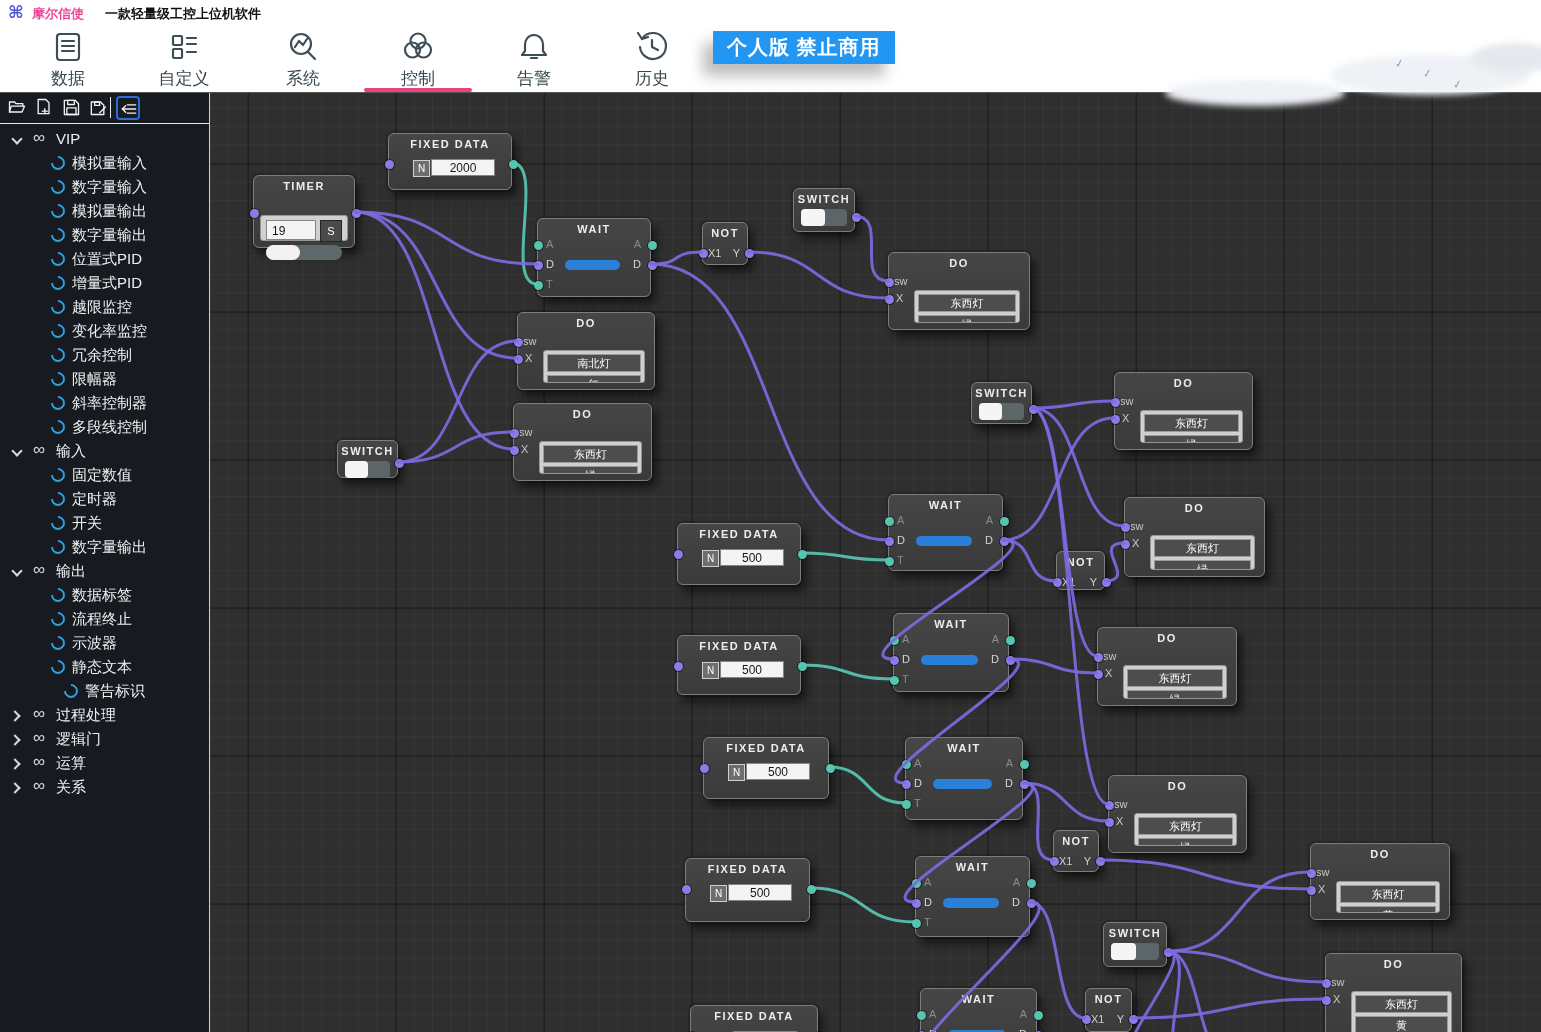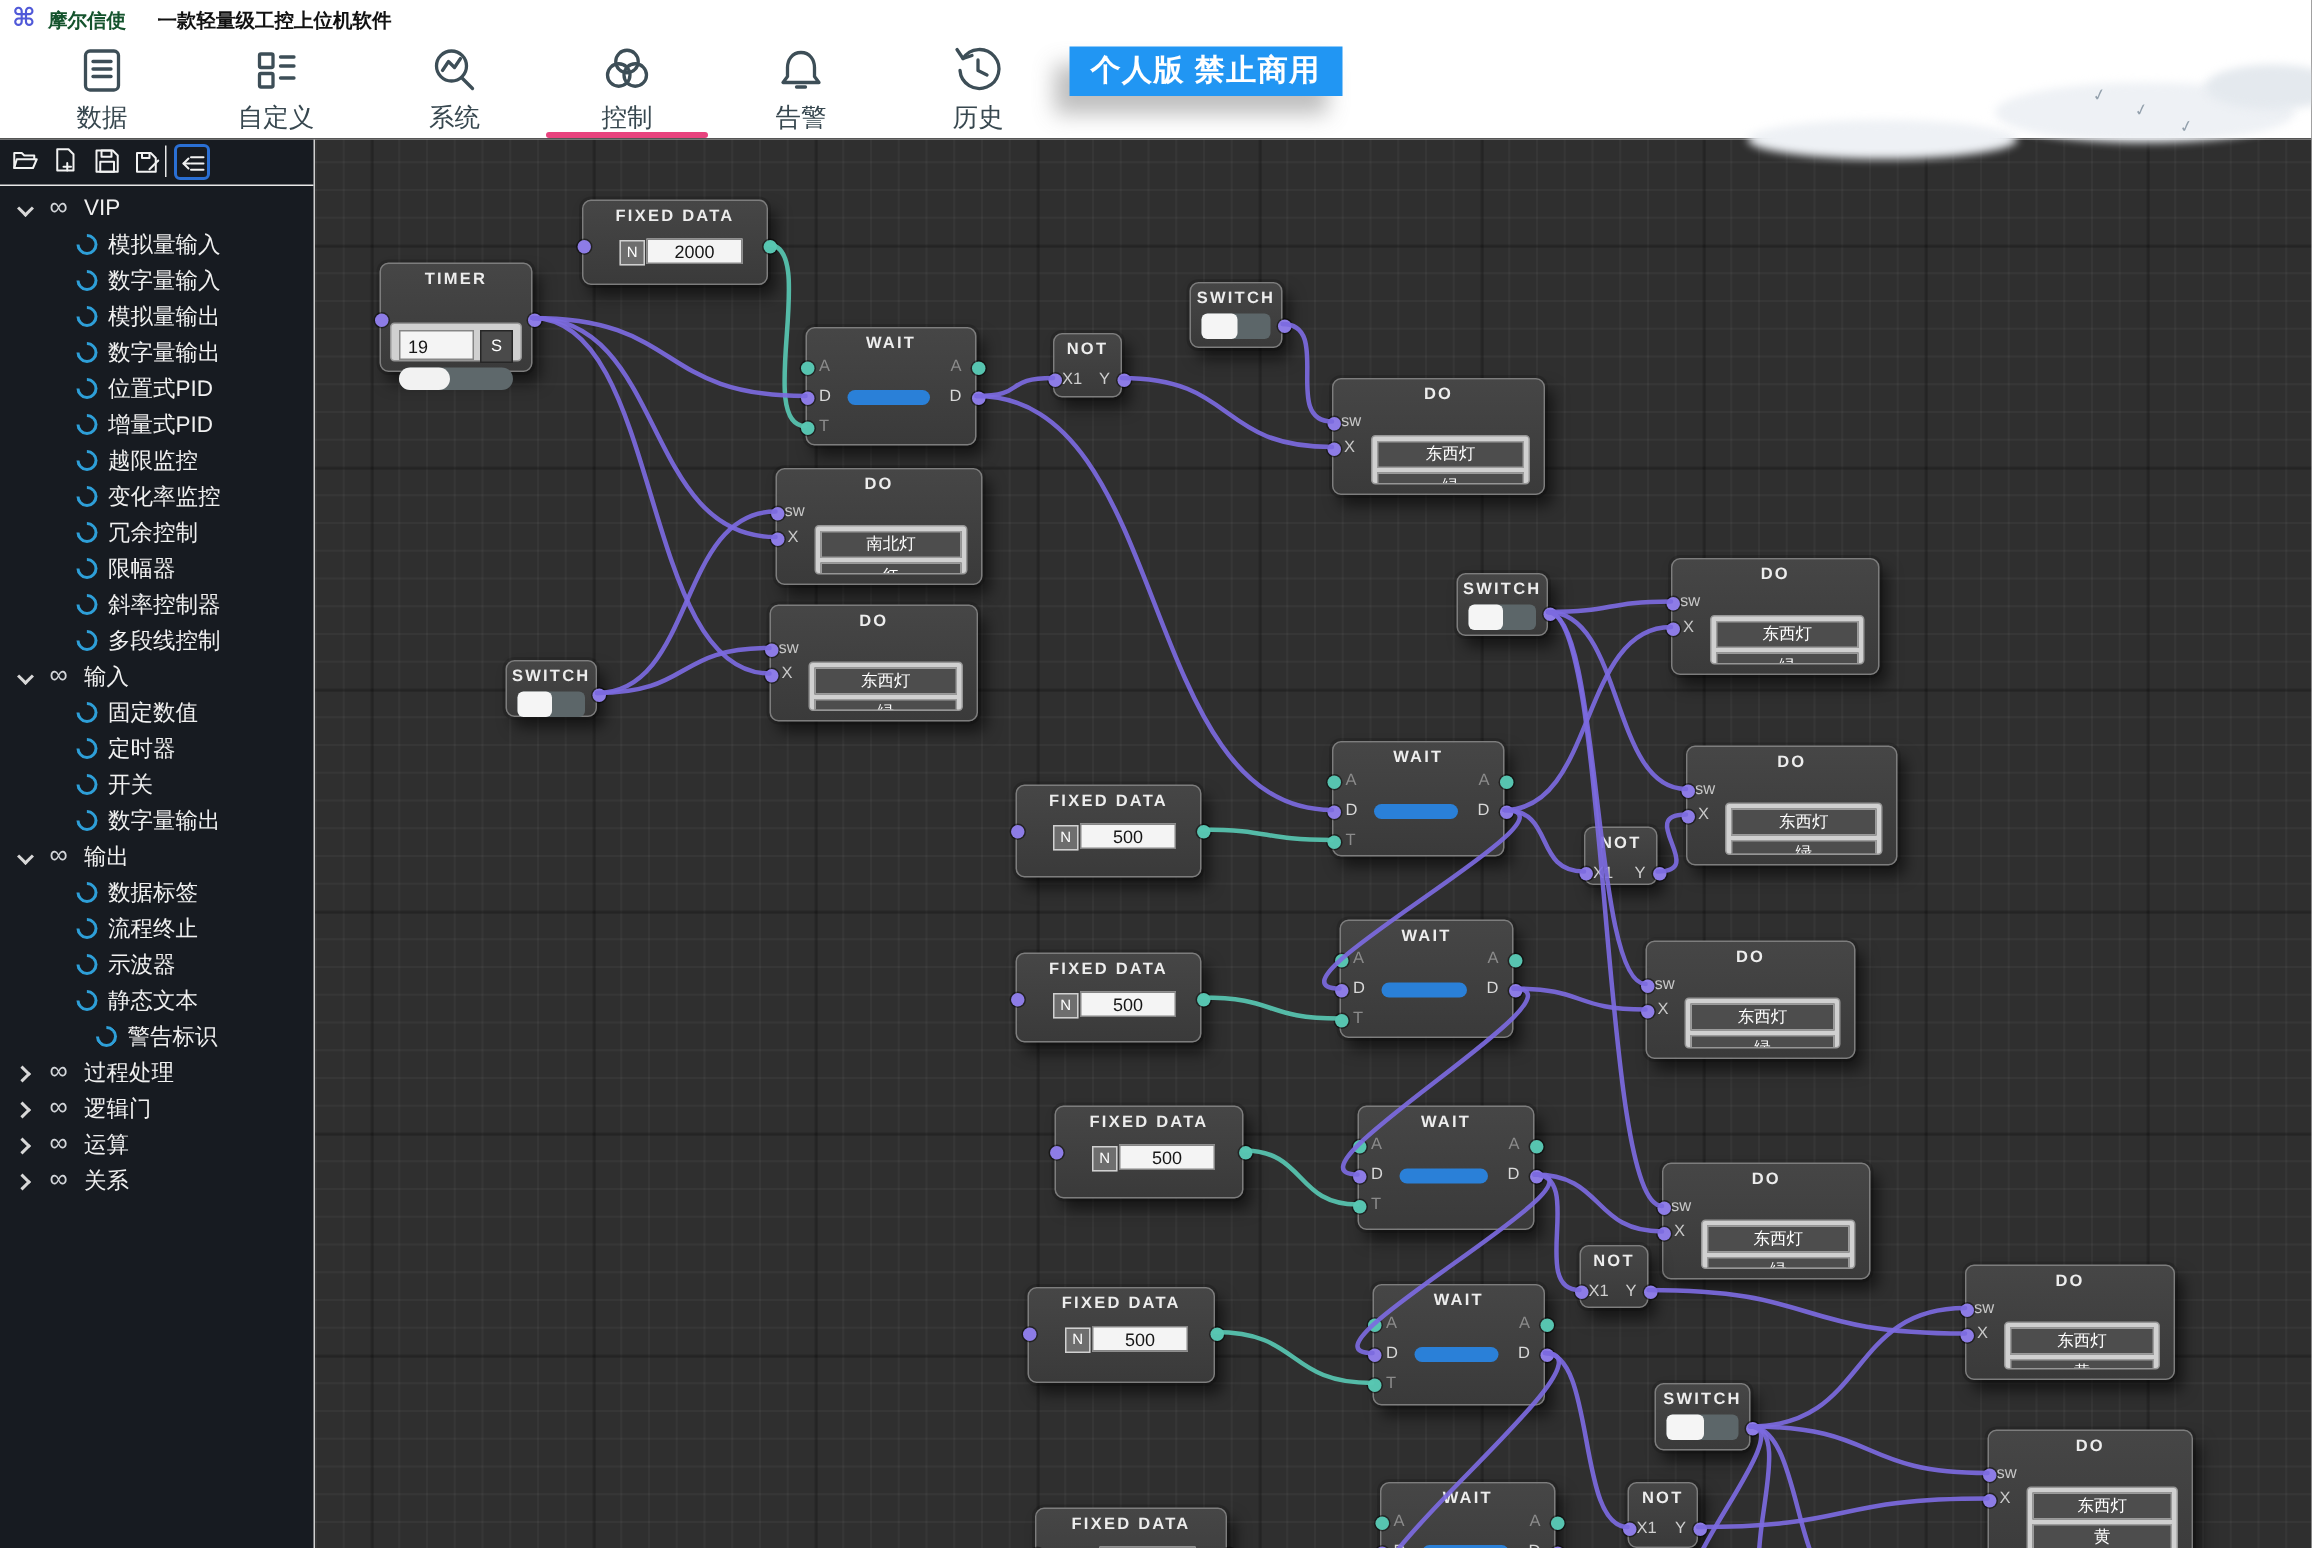--- a/index.html
+++ b/index.html
@@ -1,21 +1,21 @@
 <!DOCTYPE html>
 <html><head>
 <meta charset="utf-8">
 <style>
   html,body{margin:0;padding:0;background:#888;}
   #app{position:relative;width:1541px;height:1032px;overflow:hidden;background:#fff;
        font-family:"Liberation Sans","DejaVu Sans",sans-serif;-webkit-font-smoothing:antialiased;}
   
   #titlebar{position:absolute;left:0;top:0;width:100%;height:25px;background:#fff;z-index:95;}
   #titlebar .logo{position:absolute;left:8px;top:2px;font-size:17px;color:#5059d8;font-weight:bold;}
-  #titlebar .appname{position:absolute;left:32px;top:5px;font-size:13px;font-weight:bold;color:#14532d;}
+  #titlebar .appname{position:absolute;left:32px;top:5px;font-size:13px;font-weight:bold;color:#ec4899;}
   #titlebar .tagline{position:absolute;left:105px;top:5px;font-size:13px;font-weight:bold;color:#111;}
   
   #toolbar{position:absolute;left:0;top:25px;width:100%;height:67px;background:#fff;z-index:90;border-bottom:1px solid #555;}
   .tab{position:absolute;top:0;height:67px;width:112px;cursor:pointer;}
   .tab .ticon{position:absolute;left:50%;top:4px;transform:translateX(-50%);color:#3d4e57;}
   .tab .tlabel{position:absolute;left:0;right:0;top:42px;text-align:center;font-size:17px;color:#37474f;}
   .tab .underline{position:absolute;left:2px;right:2px;bottom:0;height:4px;border-radius:2px;}
   #badge{position:absolute;left:713px;top:31px;height:33px;padding:0 14px;line-height:33px;
          color:#fff;font-size:20px;font-weight:bold;letter-spacing:1px;z-index:96;
          box-shadow:-10px 12px 14px rgba(110,110,110,.45);}

